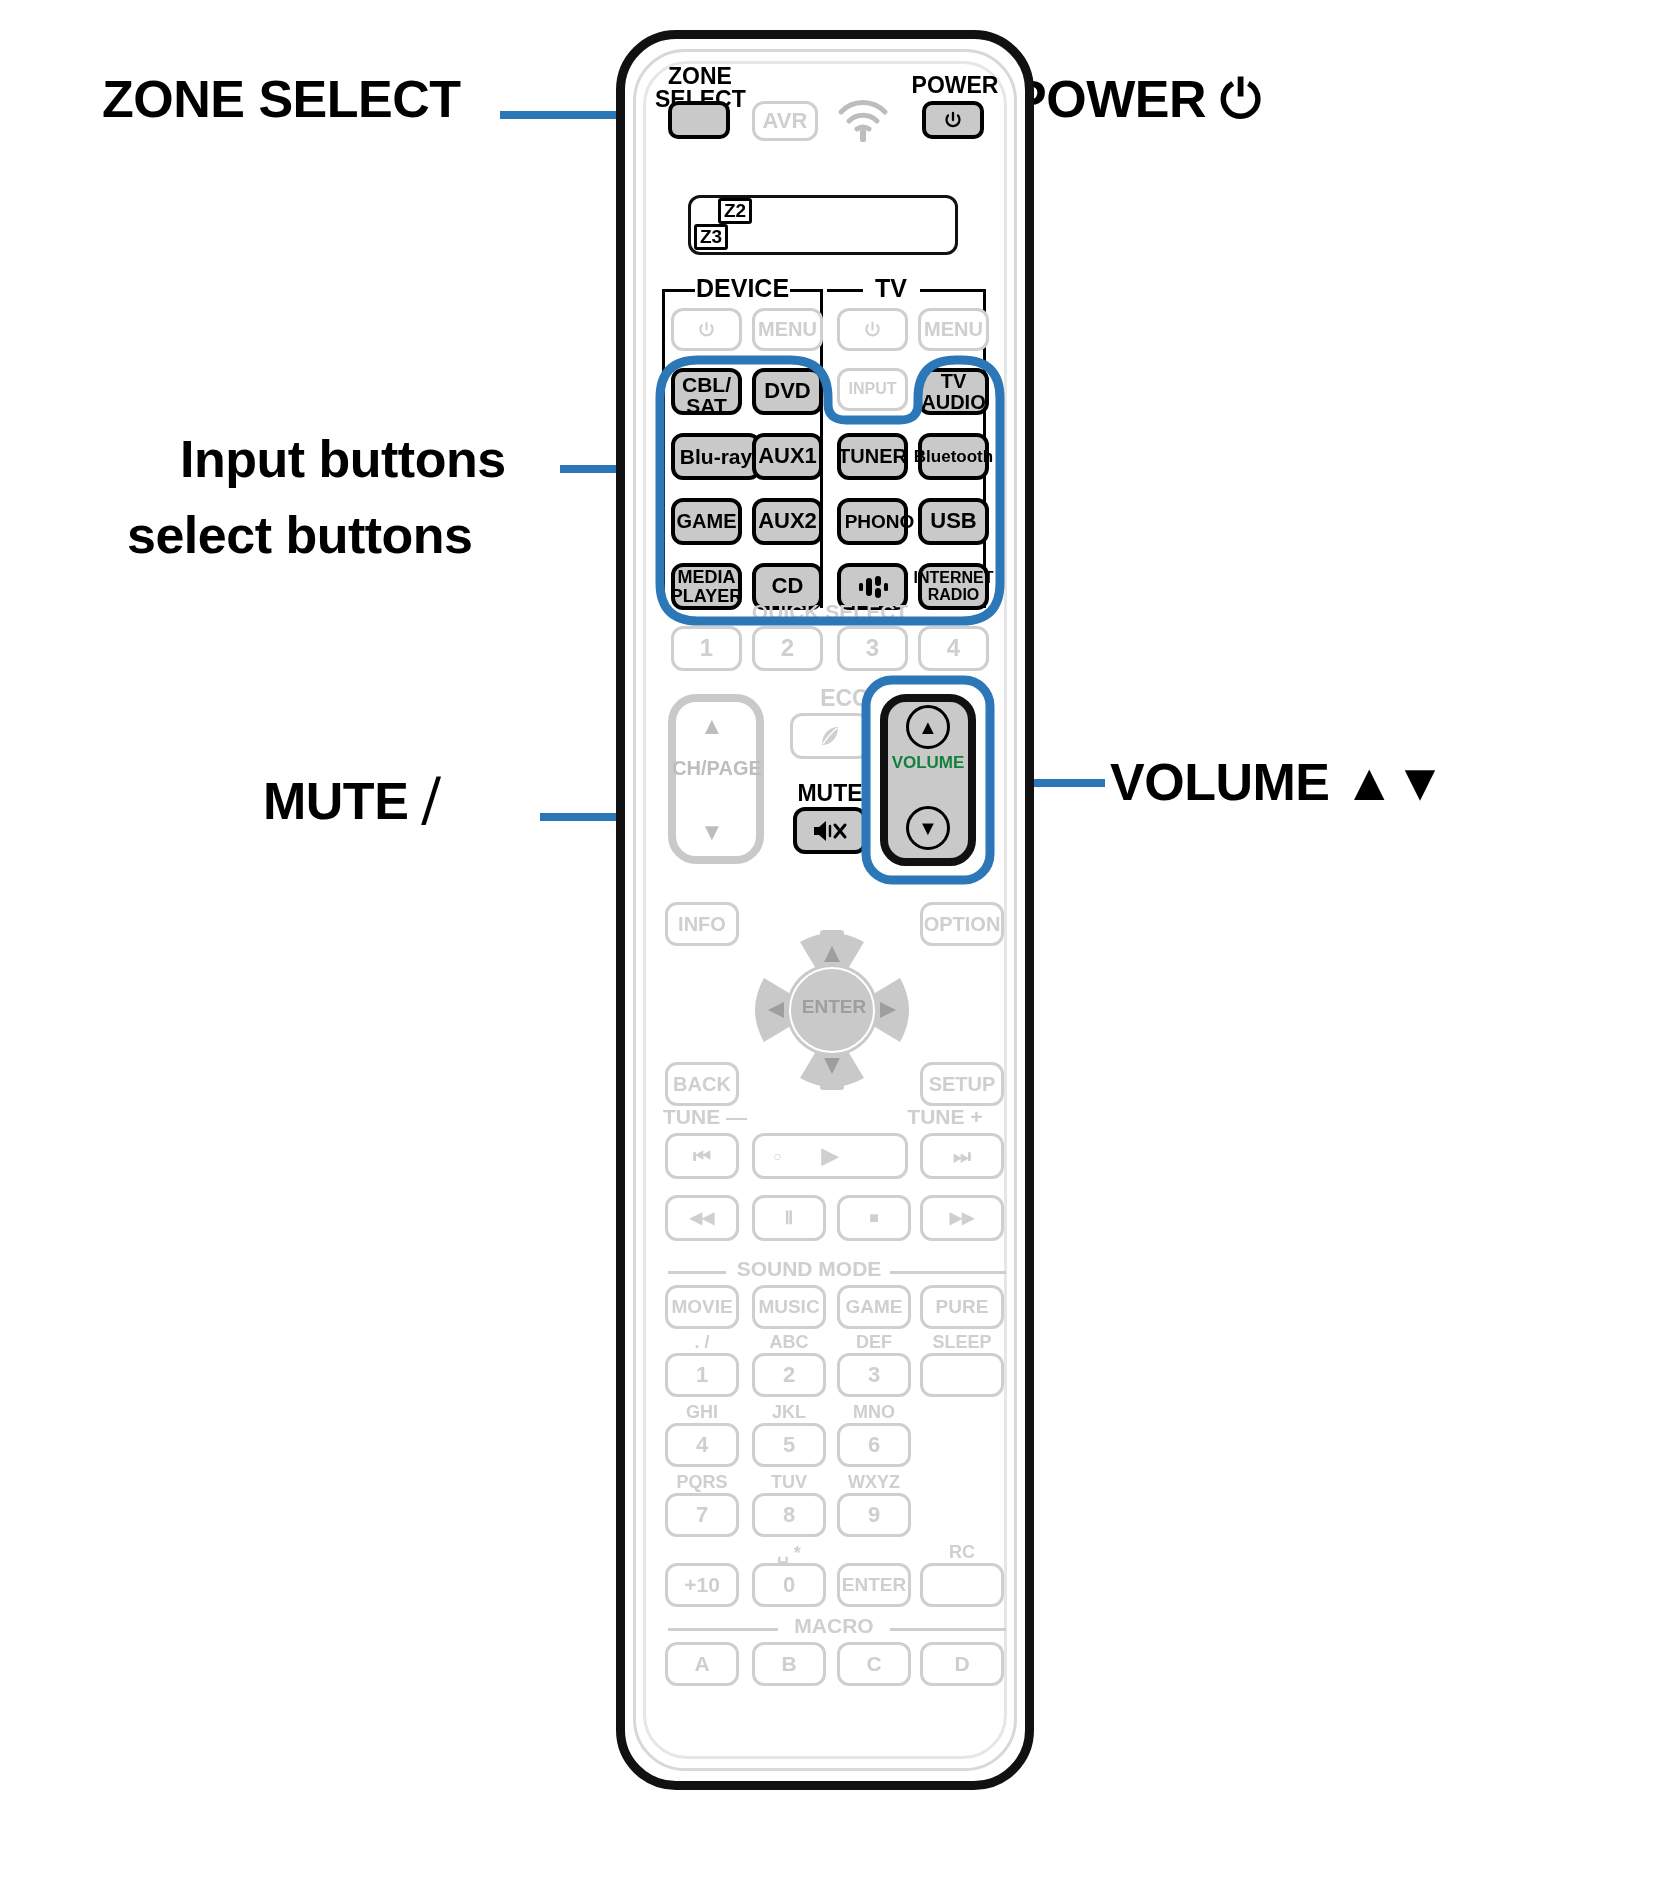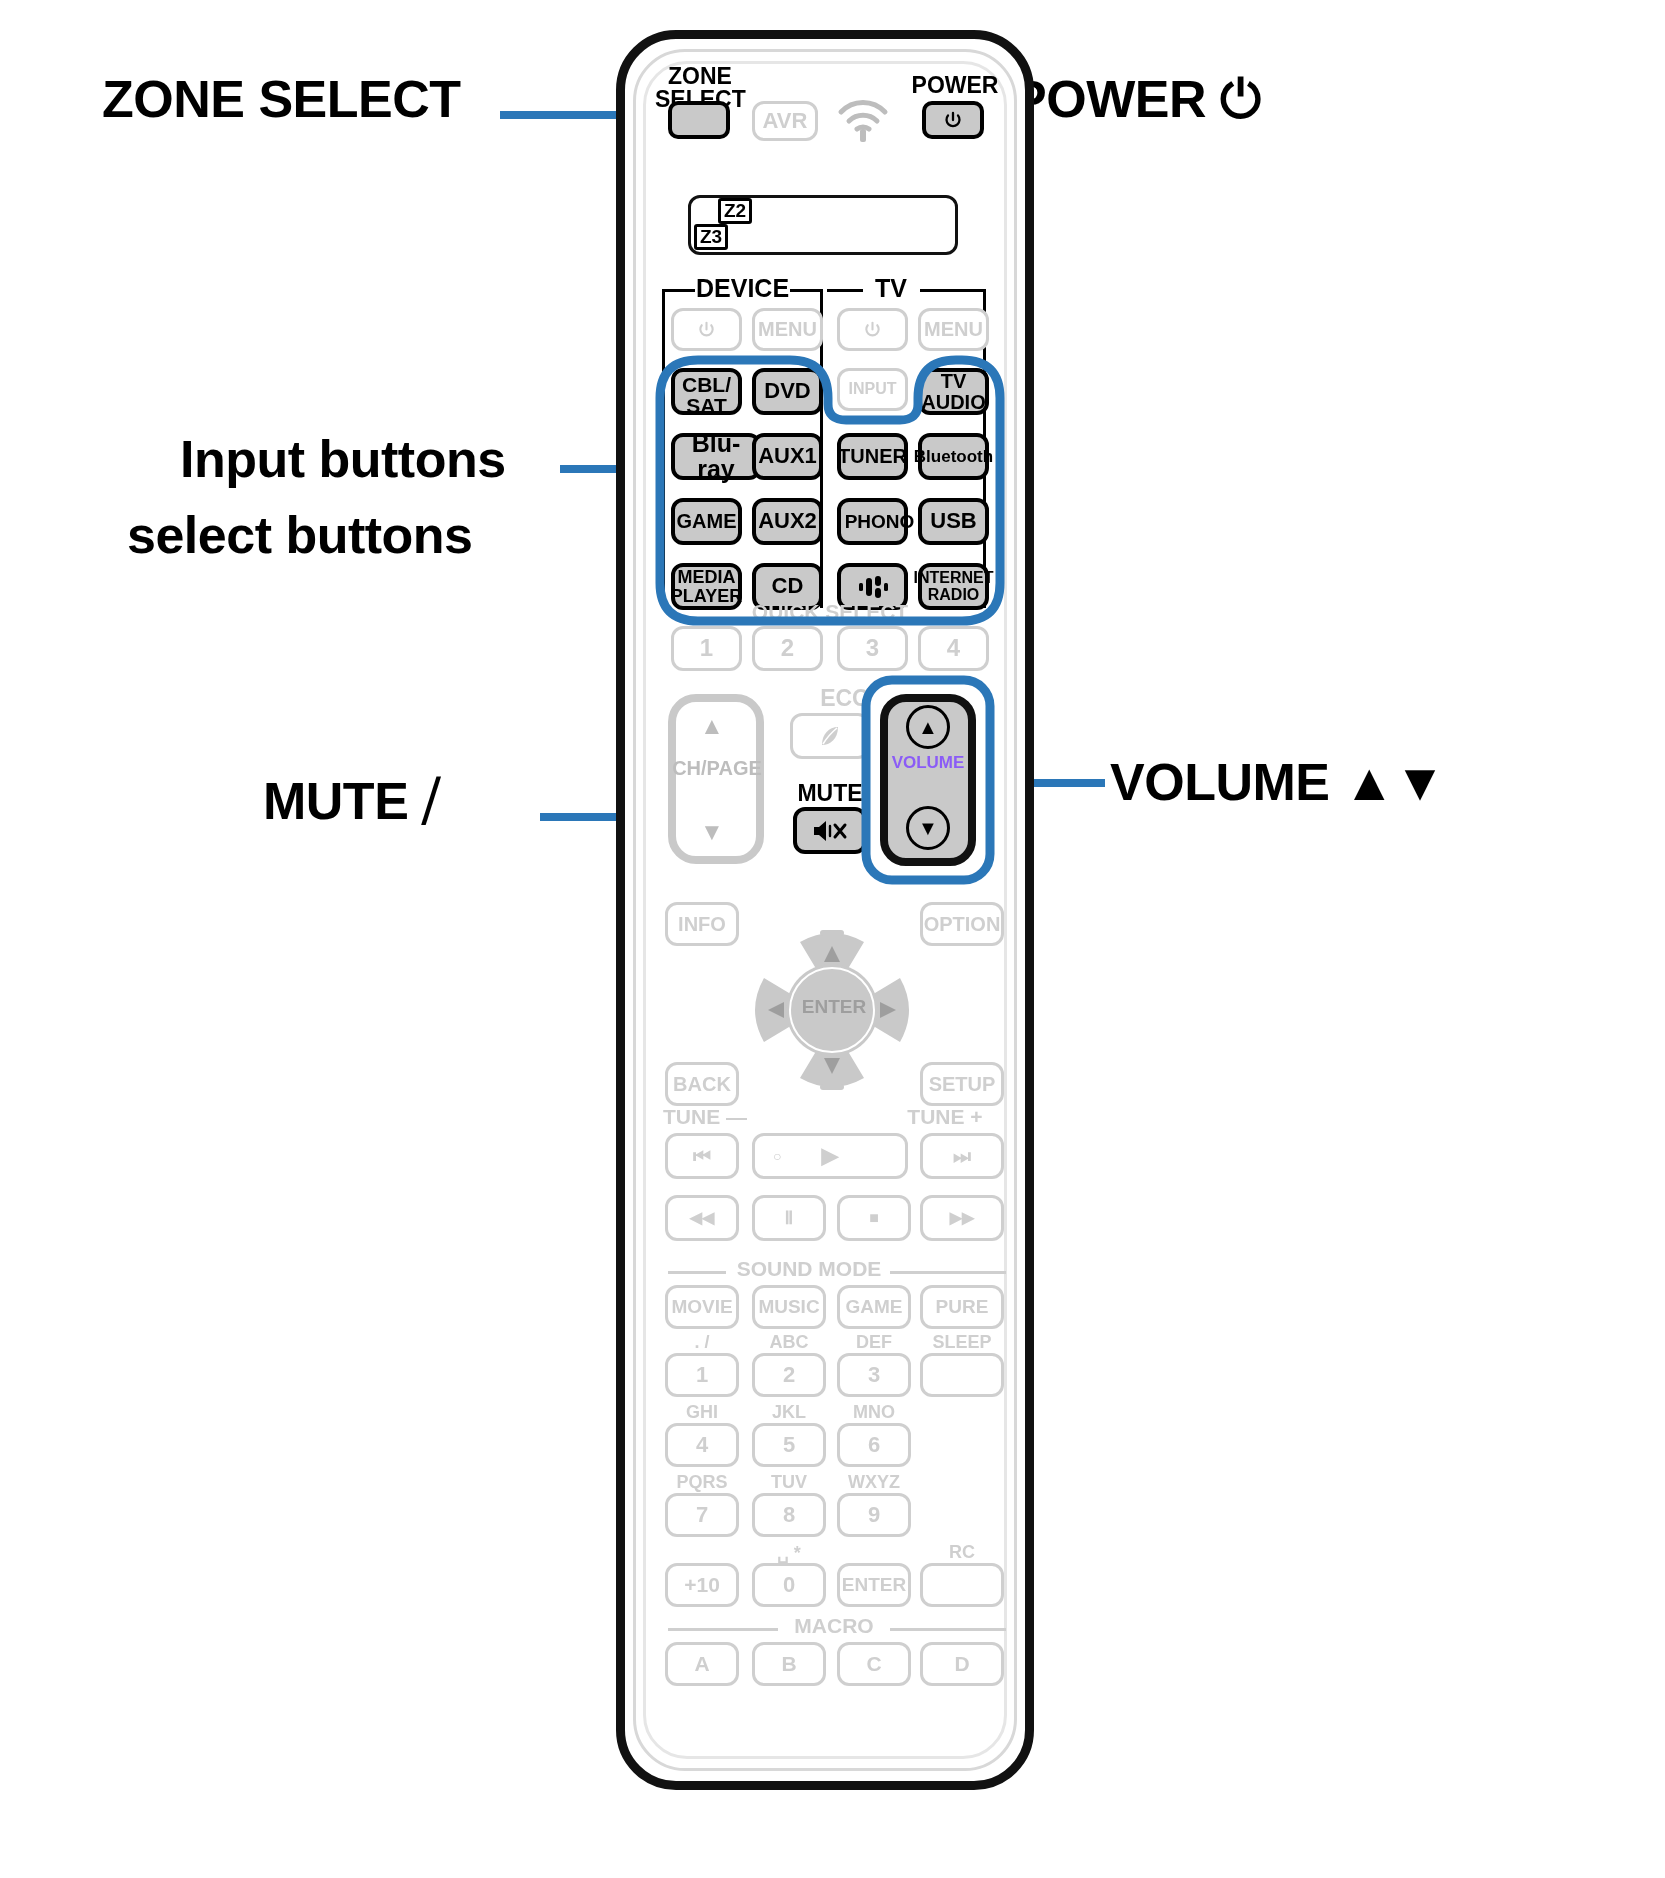--- a/index.html
+++ b/index.html
@@ -203,21 +203,21 @@
     </span>
   </div>
   <div class="key act" style="left:752px; top:368px; width:71px; height:47px; font-size:22px;">DVD</div>
   <div class="key act" style="left:918px; top:368px; width:71px; height:47px; font-size:20px;">
     <span style="display:block;">
       <span>TV</span><br>
       <span>AUDIO</span>
     </span>
   </div>
 
-  <div class="key act" style="left:671px; top:433px; width:90px; height:47px; font-size:25px;">Blu-ray</div>
+  <div class="key act" style="left:671px; top:433px; width:90px; height:47px; font-size:21px;">Blu-ray</div>
   <div class="key act" style="left:752px; top:433px; width:71px; height:47px; font-size:22px;">AUX1</div>
   <div class="key act" style="left:837px; top:433px; width:71px; height:47px; font-size:20px;">TUNER</div>
   <div class="key act" style="left:918px; top:433px; width:71px; height:47px; font-size:17px;">Bluetooth</div>
 
   <div class="key act" style="left:671px; top:498px; width:71px; height:47px; font-size:20px;">GAME</div>
   <div class="key act" style="left:752px; top:498px; width:71px; height:47px; font-size:22px;">AUX2</div>
   <div class="key act" style="left:837px; top:498px; width:71px; height:47px; font-size:19px;padding-left:14px;">PHONO</div>
   <div class="key act" style="left:918px; top:498px; width:71px; height:47px; font-size:22px;">USB</div>
 
   <div class="key act" style="left:671px; top:563px; width:71px; height:47px; font-size:18px;">
@@ -266,21 +266,21 @@
   <div class="key act" style="left:793px; top:807px; width:74px; height:47px;">
     <svg width="40" height="28" viewBox="0 0 40 28">
       <path d="M4 10 L9 10 L16 4 L16 24 L9 18 L4 18 Z" fill="#000"></path>
       <path d="M20 9 L20 19" stroke="#000" stroke-width="2.4" stroke-linecap="round"></path>
       <path d="M25 8 L35 20 M35 8 L25 20" stroke="#000" stroke-width="3" stroke-linecap="round"></path>
     </svg>
   </div>
 
   <div style="position:absolute; left:880px; top:694px; width:96px; height:172px; border:8px solid #111; border-radius:26px; background:#c9c9c9;"></div>
   <div style="position:absolute; left:906px; top:705px; width:44px; height:44px; border:3px solid #000; border-radius:50%; background:#c9c9c9; display:flex; align-items:center; justify-content:center; font-size:20px; color:#000;">▲</div>
-  <div style="position:absolute; left:880px; top:753px; width:96px; text-align:center; font-size:17px; font-weight:bold; color:#8b5cf6;">VOLUME</div>
+  <div style="position:absolute; left:880px; top:753px; width:96px; text-align:center; font-size:17px; font-weight:bold; color:#15803d;">VOLUME</div>
   <div style="position:absolute; left:906px; top:806px; width:44px; height:44px; border:3px solid #000; border-radius:50%; background:#c9c9c9; display:flex; align-items:center; justify-content:center; font-size:20px; color:#000;">▼</div>
 
   <div class="key dim" style="left:665px; top:902px; width:74px; height:44px; font-size:20px;">INFO</div>
   <div class="key dim" style="left:920px; top:902px; width:84px; height:44px; font-size:20px;">OPTION</div>
   <div class="key dim" style="left:665px; top:1062px; width:74px; height:44px; font-size:20px;">BACK</div>
   <div class="key dim" style="left:920px; top:1062px; width:84px; height:44px; font-size:20px;">SETUP</div>
 
   <div style="position:absolute; left:712px; top:890px; width:240px; height:240px;">
     <svg width="240" height="240" viewBox="0 0 240 240">
       <path d="M88 52 Q120 34 152 52 L128 92 Q120 88 112 92 Z" fill="#c9c9c9"></path>

